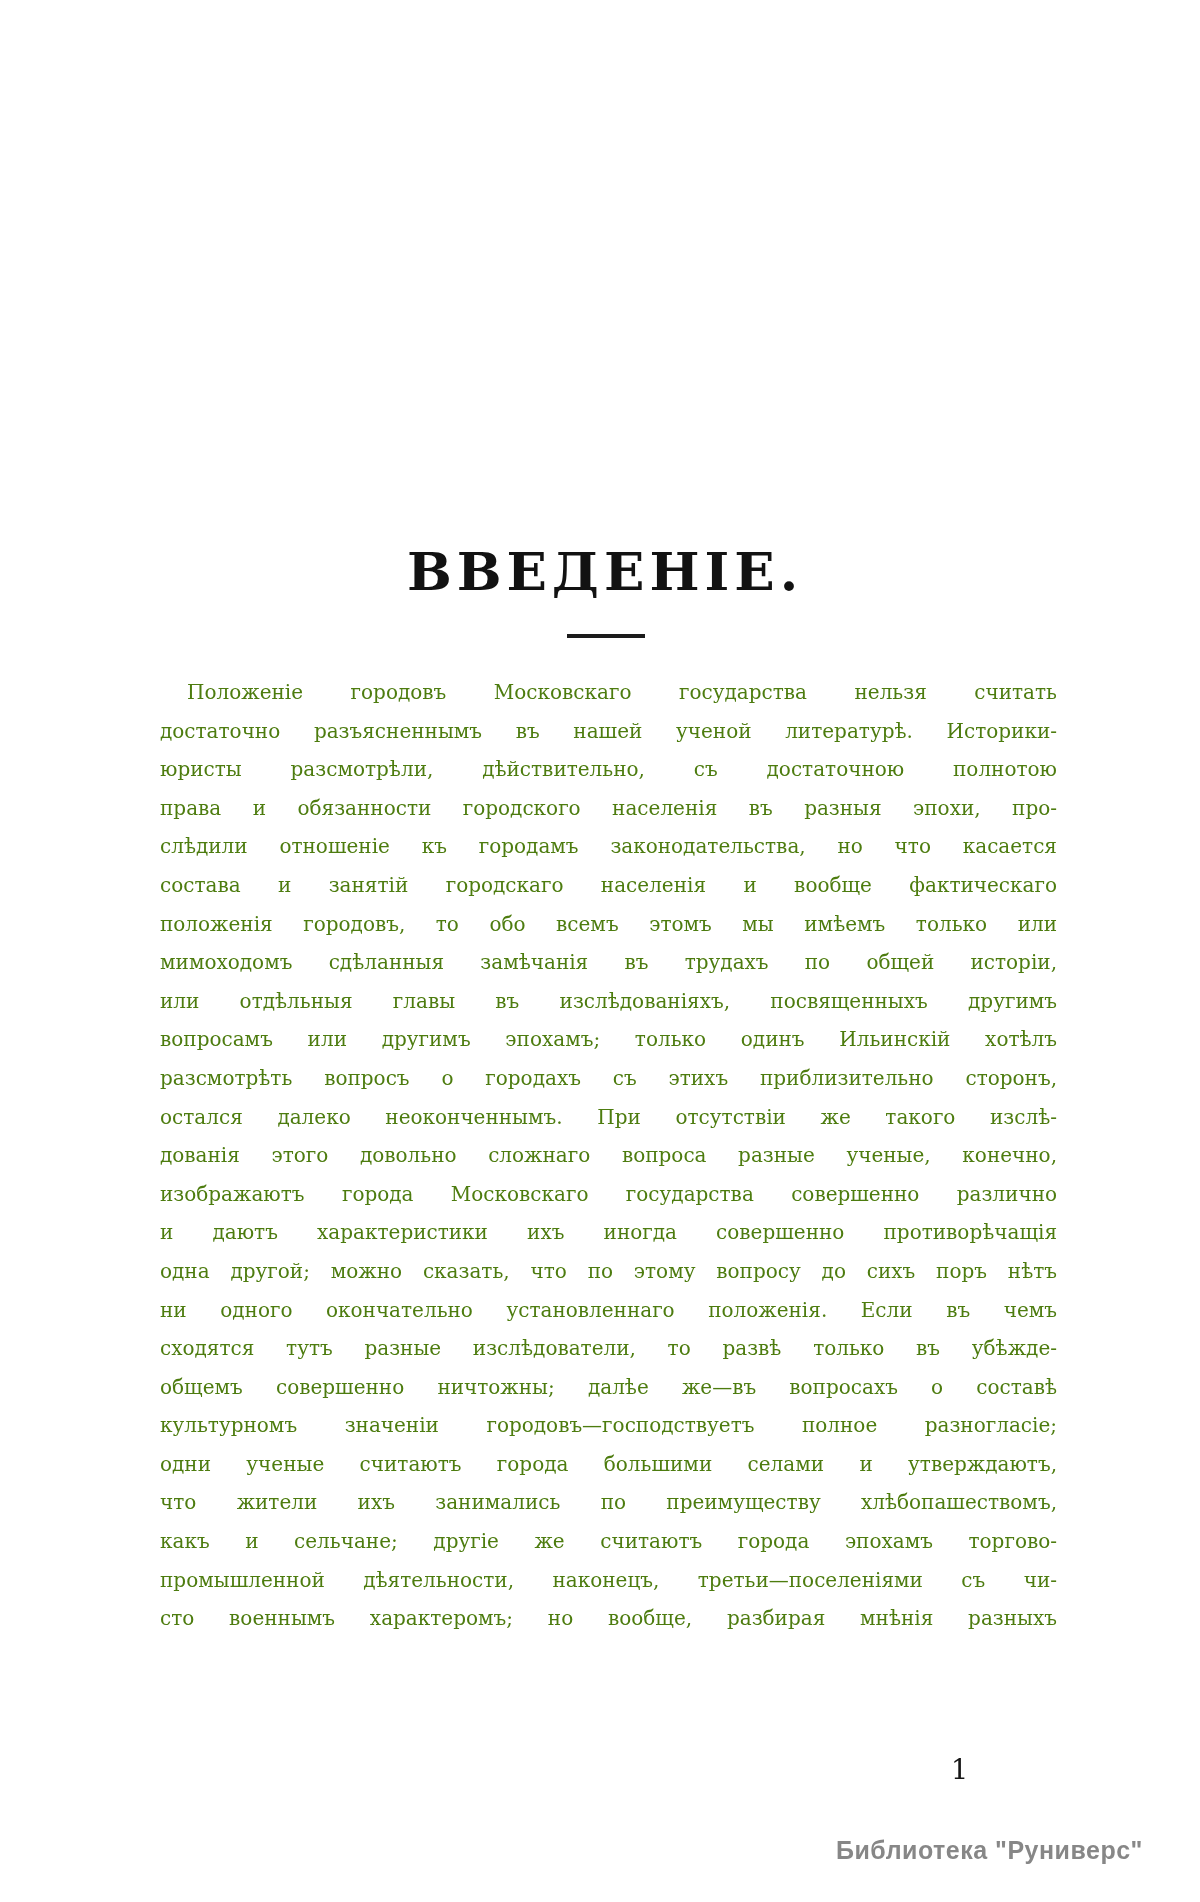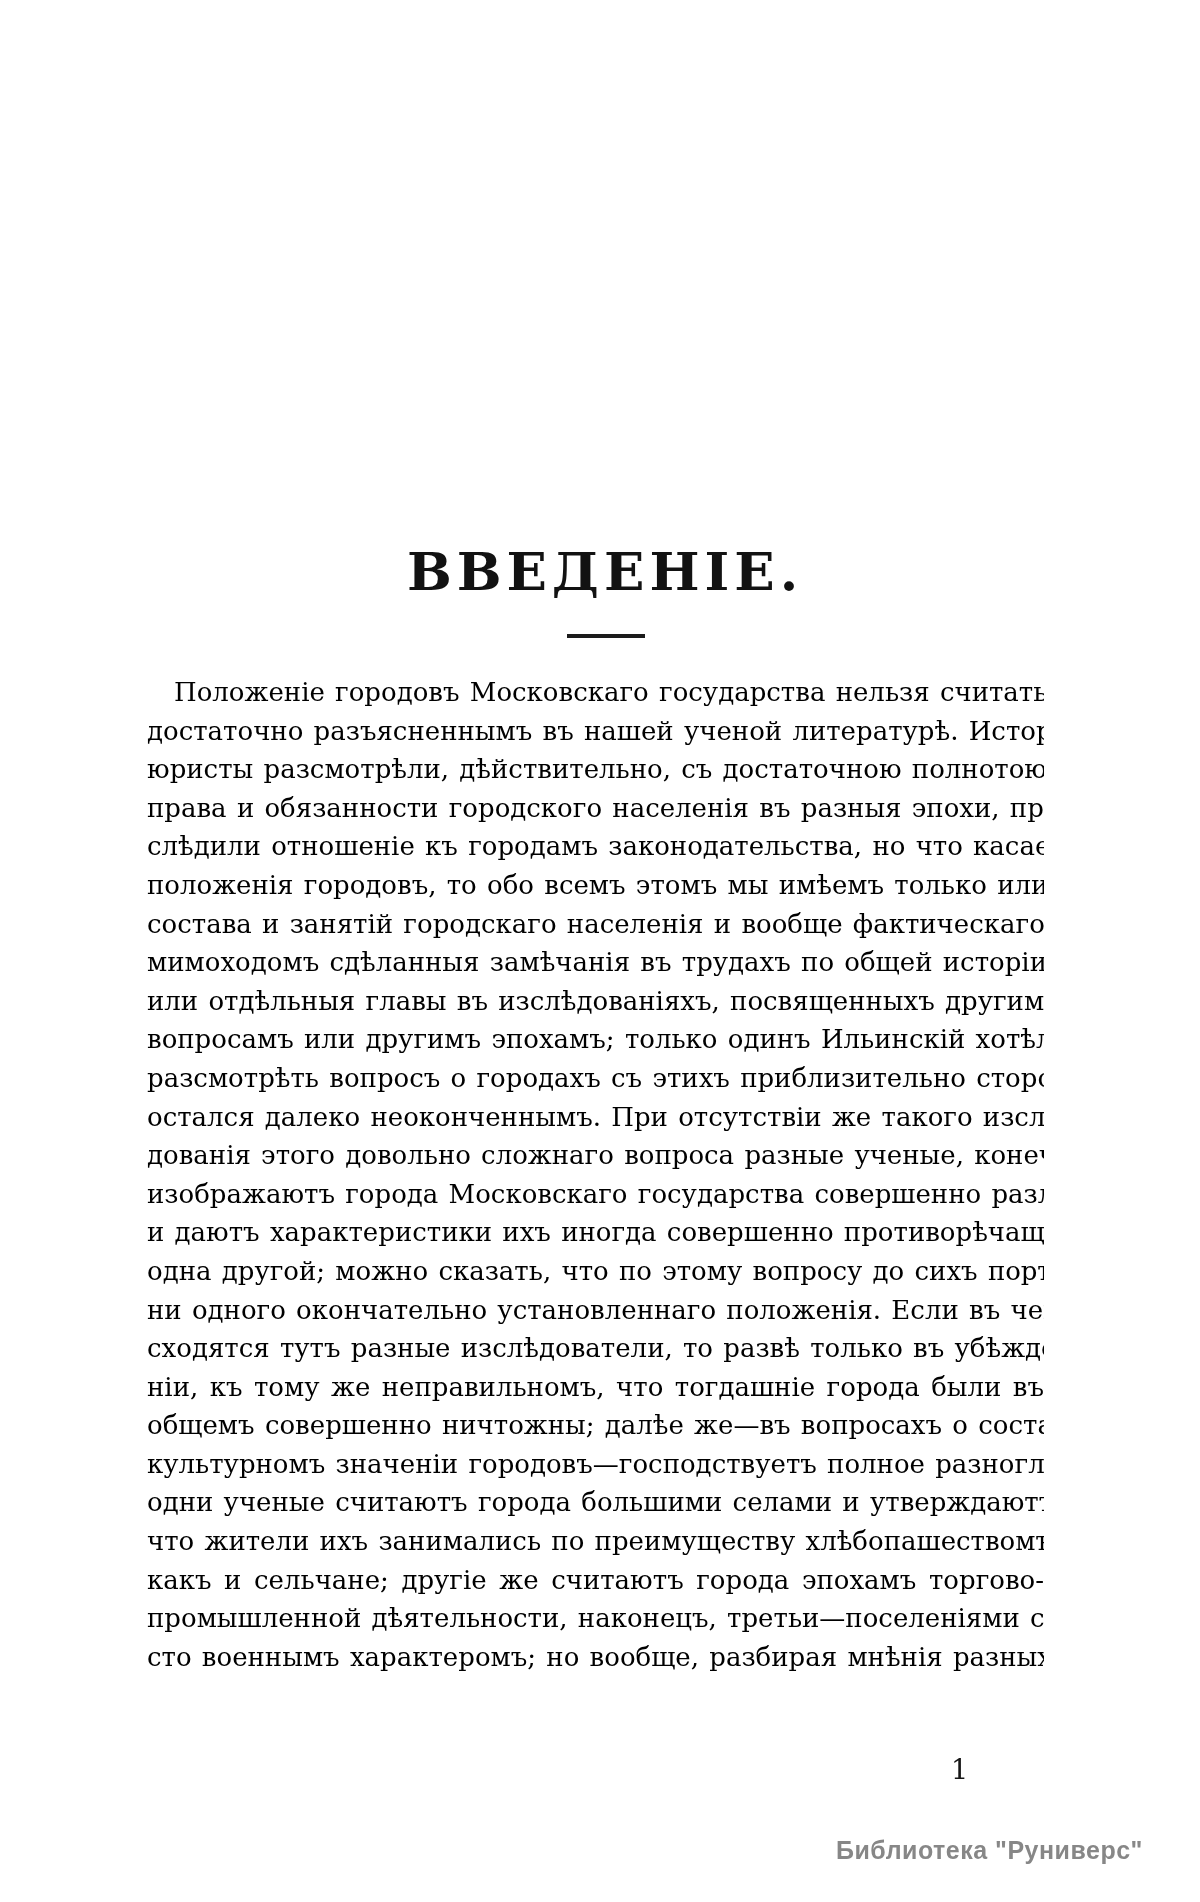--- a/index.html
+++ b/index.html
@@ -33,25 +33,25 @@
     position: absolute;
     top: 634px;
     left: 567px;
     width: 78px;
     height: 4px;
     background: #1b1b1b;
   }
   .body-text {
     position: absolute;
     top: 673px;
-    left: 147px;
+    left: 160px;
     width: 897px;
-    font-size: 26px;
+    font-size: 20px;
     line-height: 38.6px;
-    color: #000000;
+    color: #4d7c0f;
   }
   .text-line {
     height: 38.6px;
     overflow: hidden;
     text-align: justify;
     text-align-last: justify;
     -moz-text-align-last: justify;
     white-space: nowrap;
     word-spacing: 2px;
   }
@@ -85,34 +85,33 @@
   <div class="chapter-title">ВВЕДЕНІЕ.</div>
 
   <div class="title-rule"></div>
 
   <div class="body-text">
       <div class="text-line">Положеніе городовъ Московскаго государства нельзя считать</div>
       <div class="text-line">достаточно разъясненнымъ въ нашей ученой литературѣ. Историки-</div>
       <div class="text-line">юристы разсмотрѣли, дѣйствительно, съ достаточною полнотою</div>
       <div class="text-line">права и обязанности городского населенія въ разныя эпохи, про-</div>
       <div class="text-line">слѣдили отношеніе къ городамъ законодательства, но что касается</div>
+      <div class="text-line">состава и занятій городскаго населенія и вообще фактическаго</div>
       <div class="text-line">положенія городовъ, то обо всемъ этомъ мы имѣемъ только или</div>
-      <div class="text-line">состава и занятій городскаго населенія и вообще фактическаго</div>
       <div class="text-line">мимоходомъ сдѣланныя замѣчанія въ трудахъ по общей исторіи,</div>
       <div class="text-line">или отдѣльныя главы въ изслѣдованіяхъ, посвященныхъ другимъ</div>
       <div class="text-line">вопросамъ или другимъ эпохамъ; только одинъ Ильинскій хотѣлъ</div>
       <div class="text-line">разсмотрѣть вопросъ о городахъ съ этихъ приблизительно сторонъ,</div>
       <div class="text-line">остался далеко неоконченнымъ. При отсутствіи же такого изслѣ-</div>
       <div class="text-line">дованія этого довольно сложнаго вопроса разные ученые, конечно,</div>
       <div class="text-line">изображаютъ города Московскаго государства совершенно различно</div>
       <div class="text-line">и даютъ характеристики ихъ иногда совершенно противорѣчащія</div>
       <div class="text-line">одна другой; можно сказать, что по этому вопросу до сихъ поръ нѣтъ</div>
       <div class="text-line">ни одного окончательно установленнаго положенія. Если въ чемъ</div>
       <div class="text-line">сходятся тутъ разные изслѣдователи, то развѣ только въ убѣжде-</div>
-      <div class="text-line">ніи, къ тому же неправильномъ, что тогдашніе города были въ</div>
       <div class="text-line">общемъ совершенно ничтожны; далѣе же—въ вопросахъ о составѣ</div>
       <div class="text-line">культурномъ значеніи городовъ—господствуетъ полное разногласіе;</div>
       <div class="text-line">одни ученые считаютъ города большими селами и утверждаютъ,</div>
       <div class="text-line">что жители ихъ занимались по преимуществу хлѣбопашествомъ,</div>
       <div class="text-line">какъ и сельчане; другіе же считаютъ города эпохамъ торгово-</div>
       <div class="text-line">промышленной дѣятельности, наконецъ, третьи—поселеніями съ чи-</div>
       <div class="text-line">сто военнымъ характеромъ; но вообще, разбирая мнѣнія разныхъ</div>
     </div>
 
   <div class="page-number">1</div>

